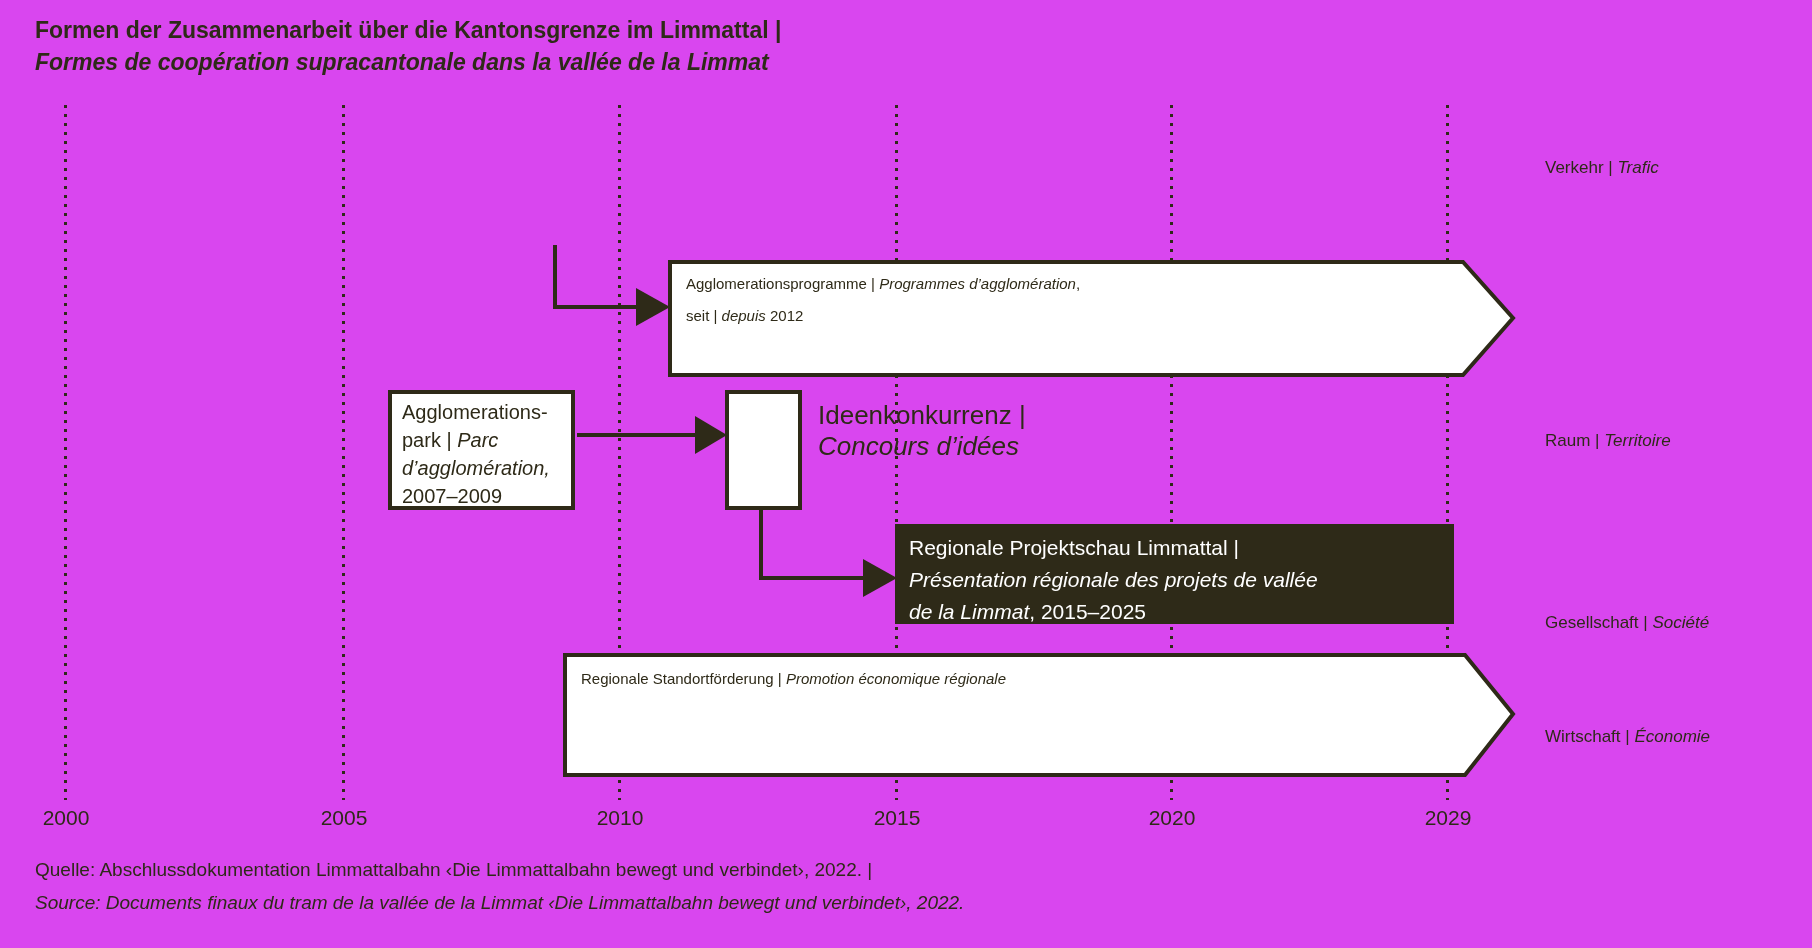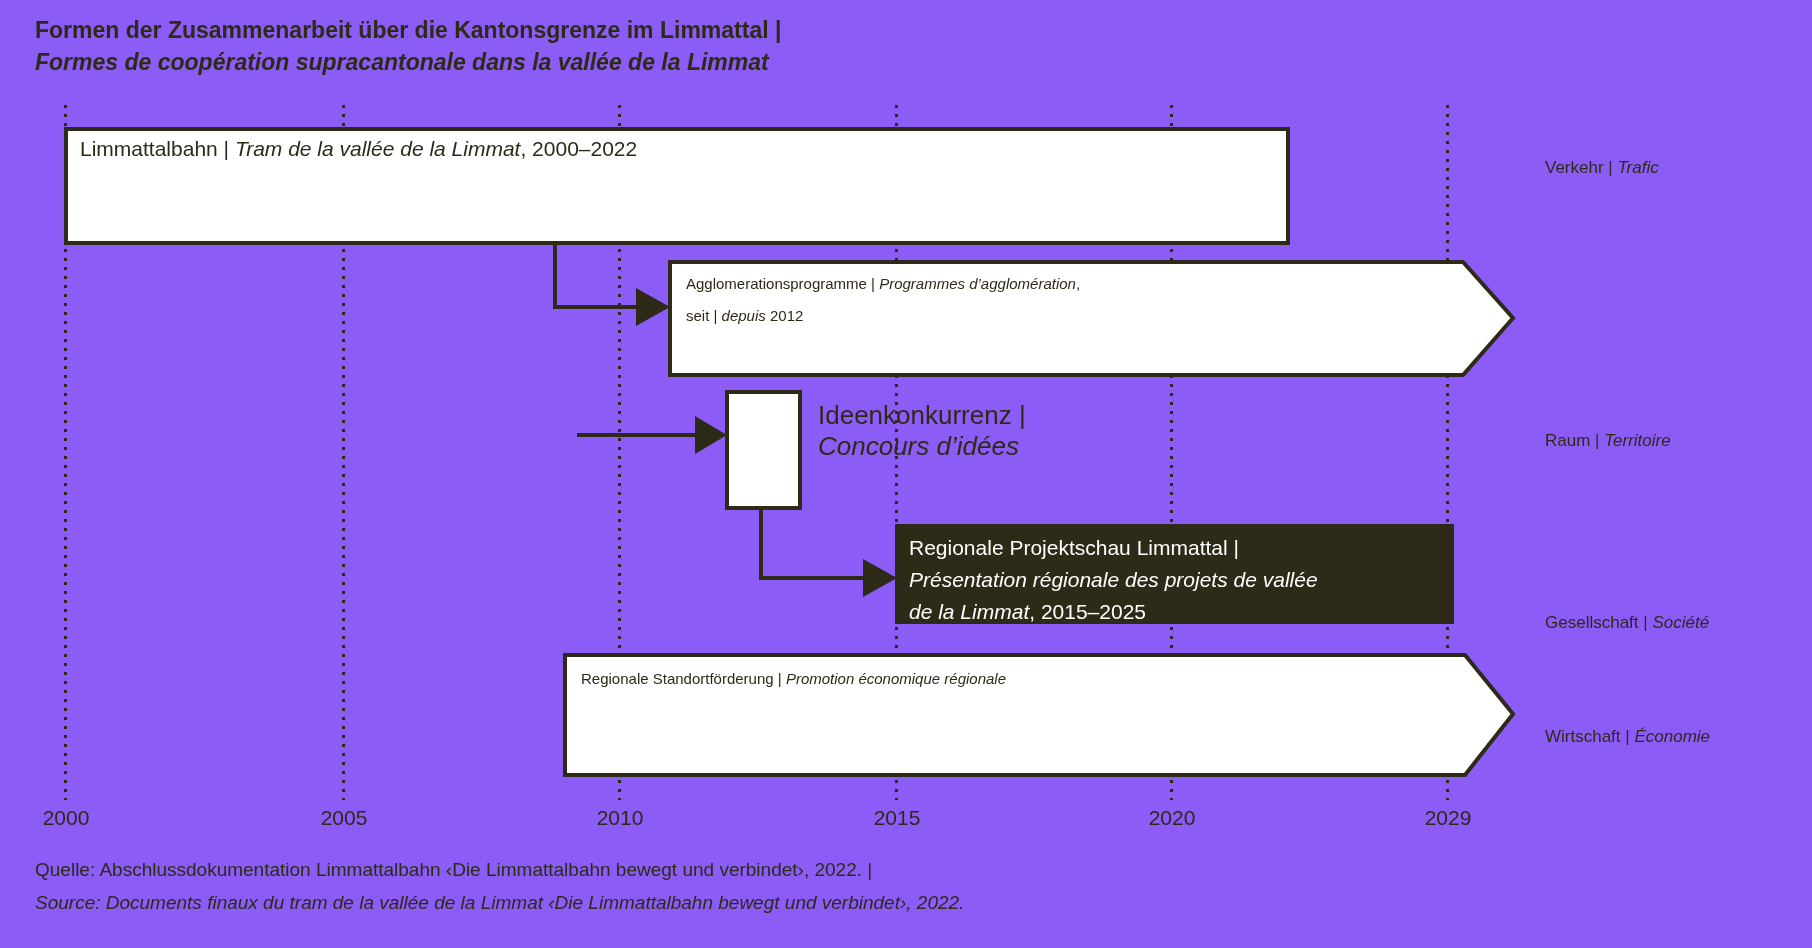--- a/index.html
+++ b/index.html
@@ -1,17 +1,17 @@
 <!DOCTYPE html>
 <html><head>
 <meta charset="utf-8">
 <style>
   html,body{margin:0;padding:0;background:#ffffff;}
   .page{
-    position:relative;width:1812px;height:948px;background:#8b5cf6;
+    position:relative;width:1812px;height:948px;background:#d946ef;
     font-family:"Liberation Sans",sans-serif;color:#2e2a18;overflow:hidden;
   }
   .it{font-style:italic;}
   .nowrap{white-space:nowrap;}
 
   
   .title{position:absolute;left:35px;top:14px;font-size:23px;font-weight:bold;line-height:32px;}
   .title .fr{font-style:italic;}
 
   
@@ -86,32 +86,35 @@
     <g>
       <path d="M577,435 L699,435"></path>
       <polygon points="695,416 727,435 695,454"></polygon>
     </g>
     <g>
       <path d="M761,508 L761,578 L867,578"></path>
       <polygon points="863,559 897,578 863,597"></polygon>
     </g>
   </svg>
 
-  <div class="box box-limmattalbahn">
-    <span class="nowrap"><span>Limmattalbahn | </span><span class="it">Tram de la vallée de la Limmat</span><span>, 2000–2022</span></span>
-  </div>
 
   <svg class="pent" style="left:668px;top:260px;" width="849" height="121">
     <polygon points="2,2 795,2 845,58 795,115 2,115"></polygon>
   </svg>
   <div class="pent-text pt-agglo">
     <div class="nowrap"><span>Agglomerationsprogramme | </span><span class="it">Programmes d’agglomération</span><span>,</span></div>
     <div class="nowrap"><span>seit | </span><span class="it">depuis</span><span> 2012</span></div>
   </div>
 
+  <div class="box box-park">
+    <div class="nowrap">Agglomerations-</div>
+    <div class="nowrap"><span>park | </span><span class="it">Parc</span></div>
+    <div class="nowrap it">d’agglomération,</div>
+    <div class="nowrap">2007–2009</div>
+  </div>
 
   <div class="box box-ideen"></div>
   <div class="ideen-label">
     <div class="nowrap">Ideenkonkurrenz |</div>
     <div class="nowrap it">Concours d’idées</div>
   </div>
 
   <div class="box box-projektschau">
     <div class="nowrap">Regionale Projektschau Limmattal |</div>
     <div class="nowrap it">Présentation régionale des projets de vallée</div>

